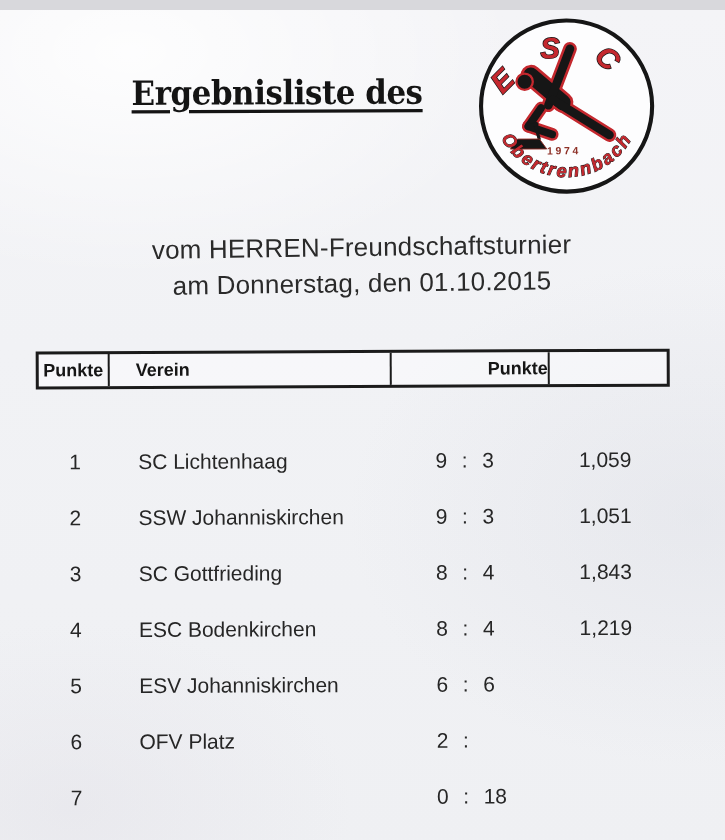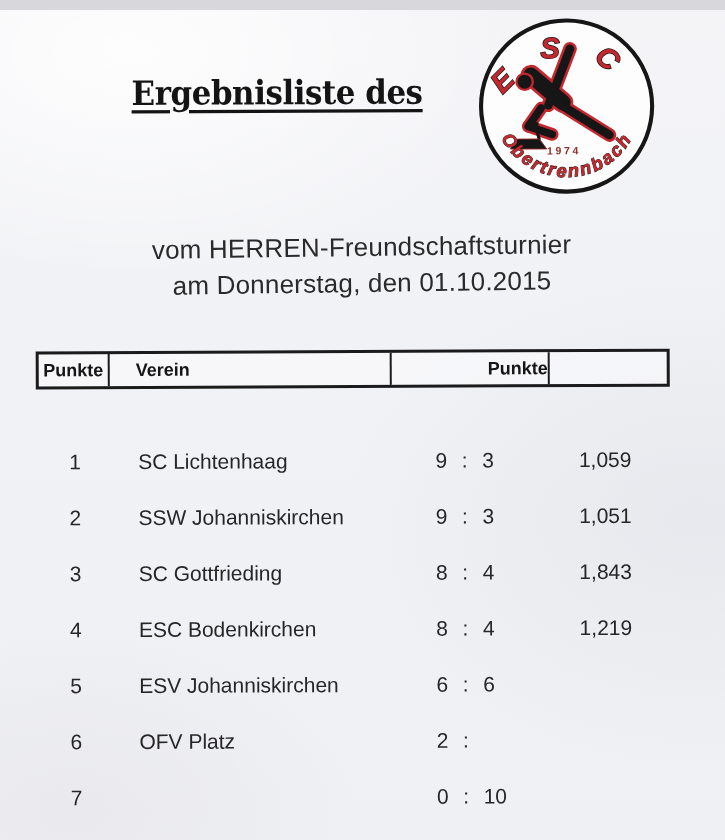--- a/index.html
+++ b/index.html
@@ -206,20 +206,20 @@
             <span class="sep">:</span>
           </span>
         <span class="c-stock"></span>
       </div>
 
       <div class="row">
         <span class="c-platz">7</span>
         <span class="c-punkte">
             <span class="p1">0</span>
             <span class="sep">:</span>
-            <span class="p2">10</span>
+            <span class="p2">18</span>
           </span>
         <span class="c-stock"></span>
       </div>
 
     </div>
   </div>
 </div>
 
 </body></html>

